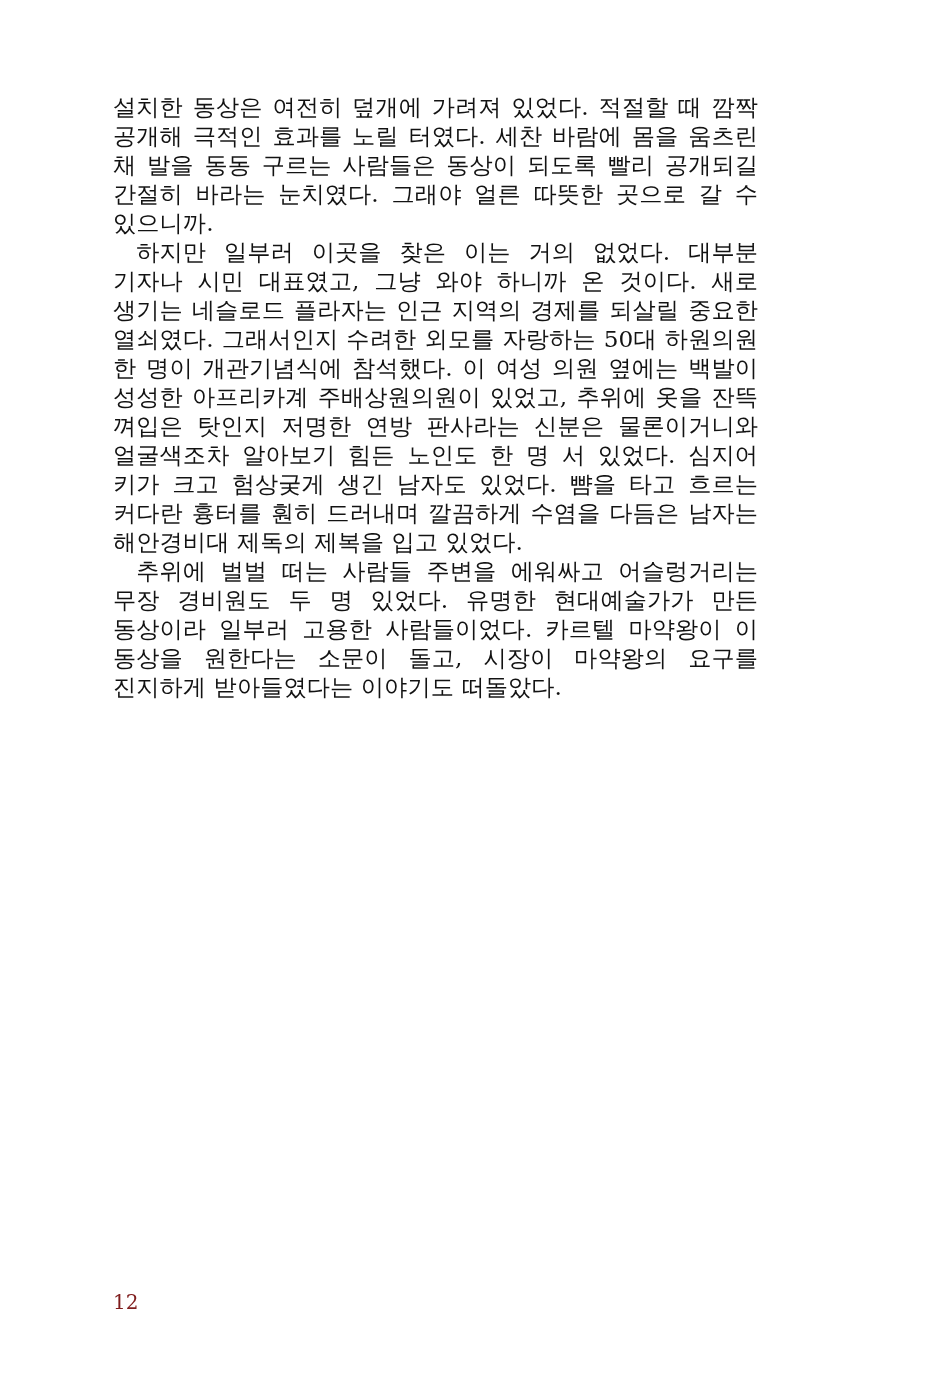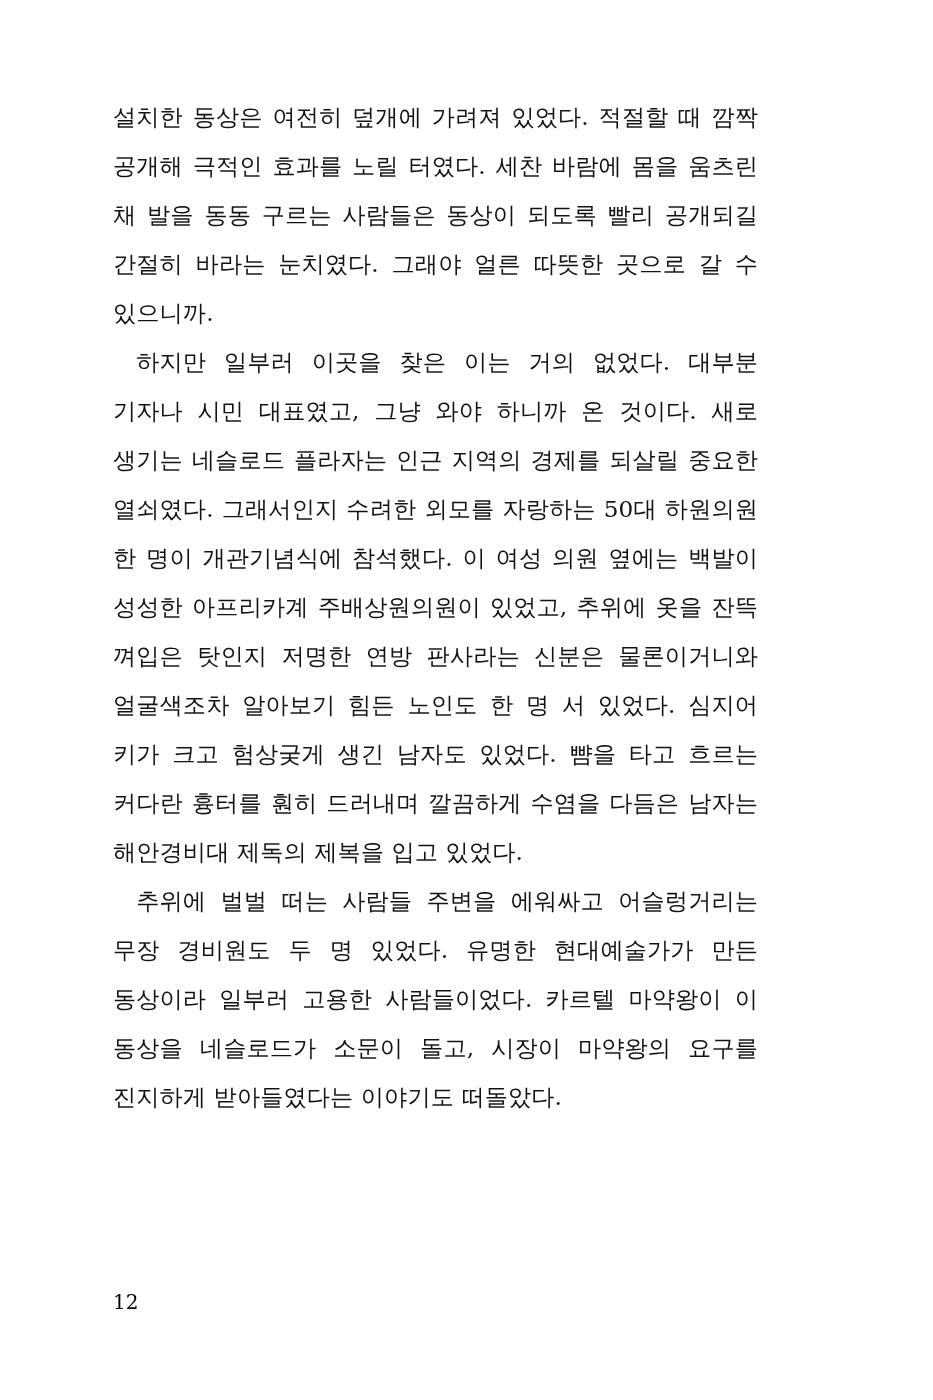--- a/index.html
+++ b/index.html
@@ -25,43 +25,43 @@
   }
   .text-block {
     position: absolute;
     left: 113px;
     top: 92px;
     width: 645px;
   }
   p.para {
     margin: 0;
     font-size: 23.2px;
-    line-height: 49px;
+    line-height: 29px;
     text-align: justify;
     text-justify: inter-character;
     text-indent: 1em;
     word-break: keep-all;
     letter-spacing: 0.1px;
     color: #121212;
   }
   p.para:first-child {
     text-indent: 0;
   }
   .page-number {
     position: absolute;
     left: 113px;
     top: 1290px;
     font-size: 20px;
-    color: #000000;
+    color: #7f1d1d;
     font-family: "DejaVu Serif", "Liberation Serif", serif;
   }
 </style>
 </head>
 <body>
 
 <div class="page">
   <div class="text-block">
     <p class="para">설치한 동상은 여전히 덮개에 가려져 있었다. 적절할 때 깜짝 공개해 극적인 효과를 노릴 터였다. 세찬 바람에 몸을 움츠린 채 발을 동동 구르는 사람들은 동상이 되도록 빨리 공개되길 간절히 바라는 눈치였다. 그래야 얼른 따뜻한 곳으로 갈 수 있으니까.</p>
     <p class="para">하지만 일부러 이곳을 찾은 이는 거의 없었다. 대부분 기자나 시민 대표였고, 그냥 와야 하니까 온 것이다. 새로 생기는 네슬로드 플라자는 인근 지역의 경제를 되살릴 중요한 열쇠였다. 그래서인지 수려한 외모를 자랑하는 50대 하원의원 한 명이 개관기념식에 참석했다. 이 여성 의원 옆에는 백발이 성성한 아프리카계 주배상원의원이 있었고, 추위에 옷을 잔뜩 껴입은 탓인지 저명한 연방 판사라는 신분은 물론이거니와 얼굴색조차 알아보기 힘든 노인도 한 명 서 있었다. 심지어 키가 크고 험상궂게 생긴 남자도 있었다. 뺨을 타고 흐르는 커다란 흉터를 훤히 드러내며 깔끔하게 수염을 다듬은 남자는 해안경비대 제독의 제복을 입고 있었다.</p>
-    <p class="para">추위에 벌벌 떠는 사람들 주변을 에워싸고 어슬렁거리는 무장 경비원도 두 명 있었다. 유명한 현대예술가가 만든 동상이라 일부러 고용한 사람들이었다. 카르텔 마약왕이 이 동상을 네슬로드가 소문이 돌고, 시장이 마약왕의 요구를 진지하게 받아들였다는 이야기도 떠돌았다.</p>
+    <p class="para">추위에 벌벌 떠는 사람들 주변을 에워싸고 어슬렁거리는 무장 경비원도 두 명 있었다. 유명한 현대예술가가 만든 동상이라 일부러 고용한 사람들이었다. 카르텔 마약왕이 이 동상을 원한다는 소문이 돌고, 시장이 마약왕의 요구를 진지하게 받아들였다는 이야기도 떠돌았다.</p>
   </div>
   <div class="page-number">12</div>
 </div>
 
 </body></html>

